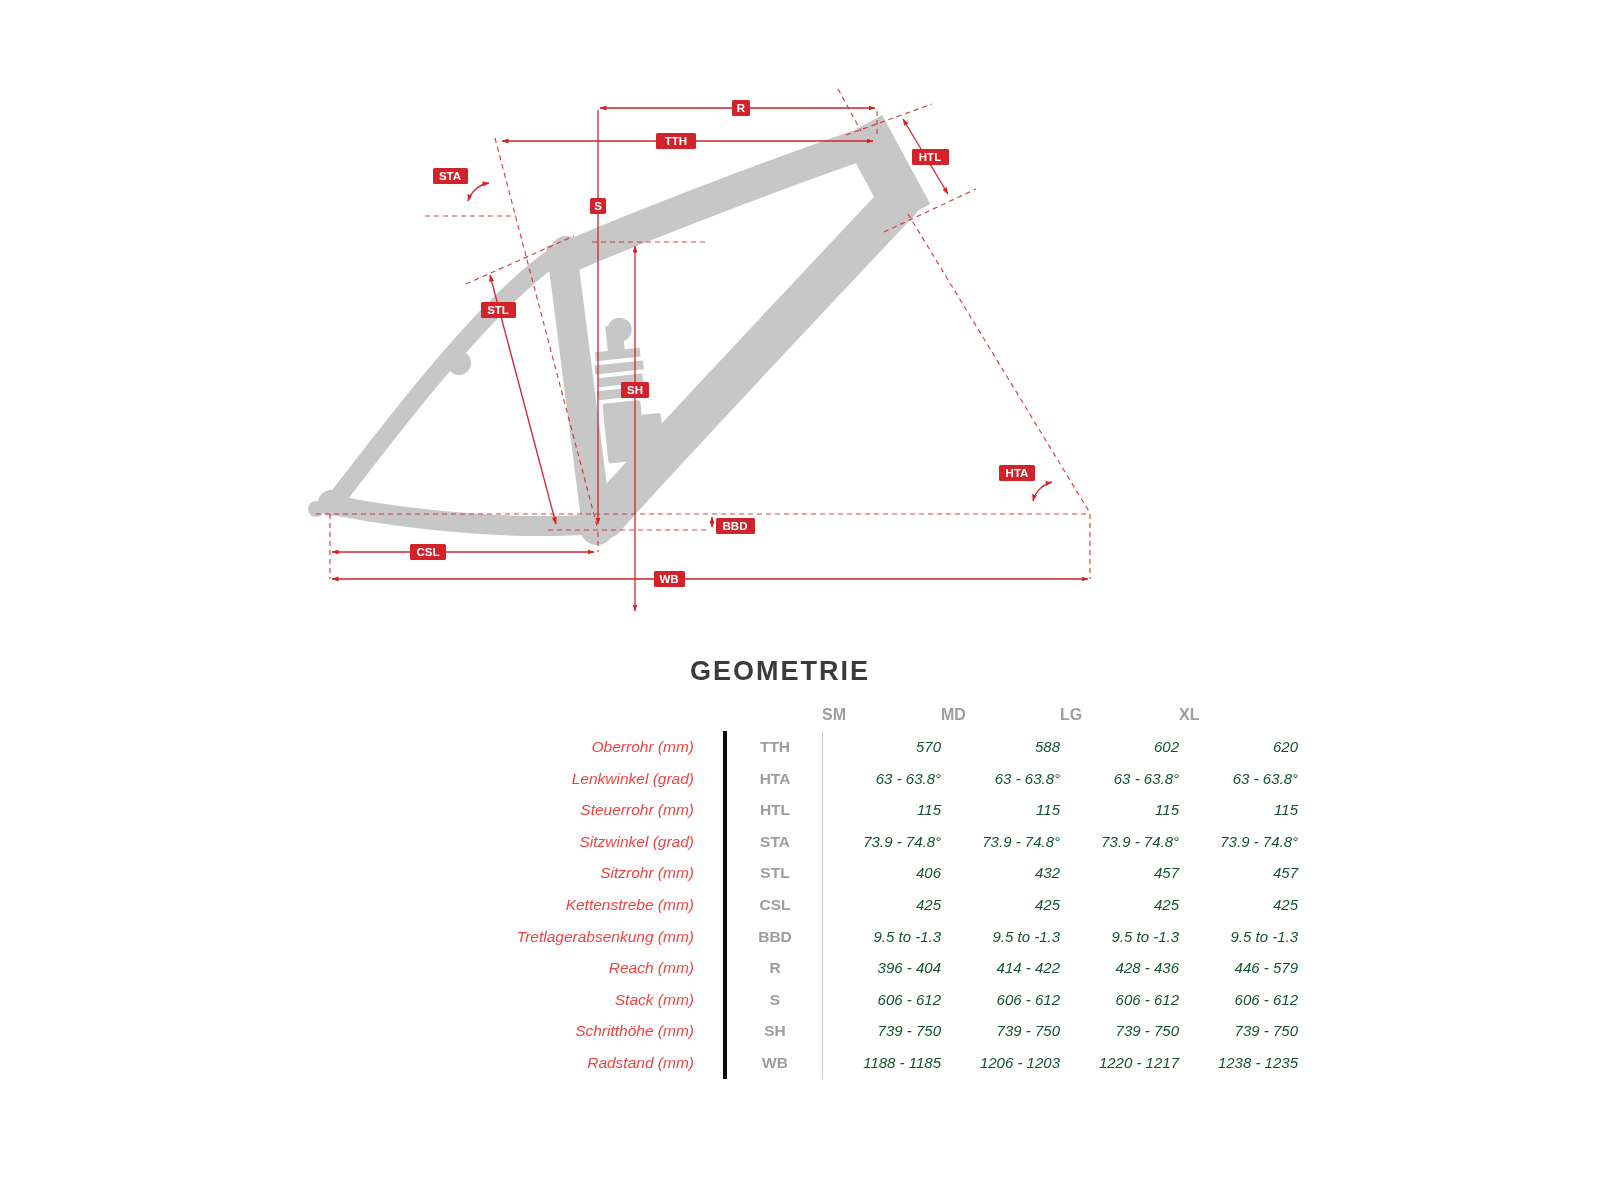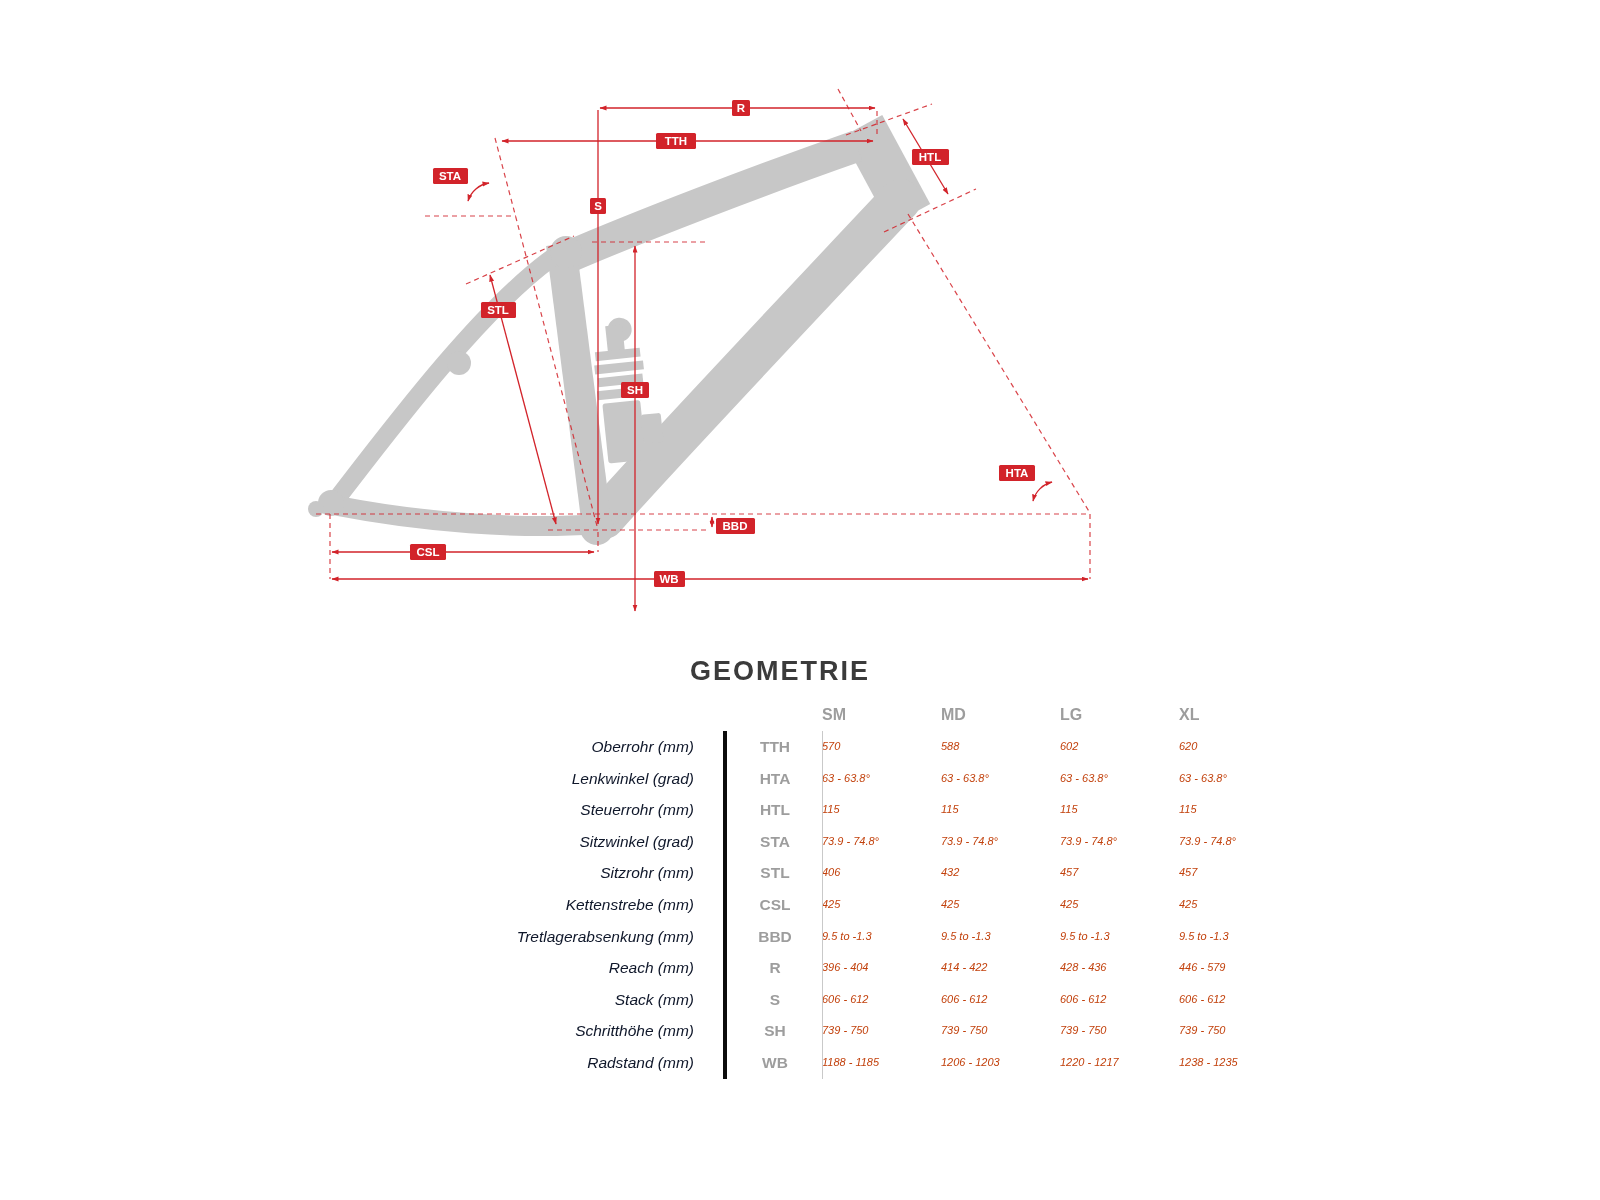--- a/index.html
+++ b/index.html
@@ -7,23 +7,23 @@
        font-family:"Liberation Sans",sans-serif;}
   .diagram-wrap{position:absolute;left:0;top:0;width:1600px;height:650px;}
   svg text.dim-label{font-family:"Liberation Sans",sans-serif;font-size:11.5px;
        font-weight:bold;fill:#fff;text-anchor:middle;}
   .geo-title{position:absolute;left:690px;top:656px;font-size:27px;font-weight:bold;
        color:#3b3b3b;letter-spacing:2px;}
   .tbl{position:absolute;left:470px;top:698px;width:828px;}
   .grid{display:grid;grid-template-columns:224px 128px 119px 119px 119px 119px;}
   .hrow{height:33px;line-height:33px;}
   .row{height:31.6px;line-height:31.6px;}
-  .cell-label{font-style:italic;color:#0f172a;text-align:right;font-size:15.5px;padding-right:0;}
+  .cell-label{font-style:italic;color:#ef4444;text-align:right;font-size:15.5px;padding-right:0;}
   .cell-abbr{font-weight:bold;color:#9d9d9d;text-align:center;font-size:15.5px;padding-left:34px;}
-  .cell-val{font-style:italic;color:#c2410c;text-align:left;font-size:11px;}
+  .cell-val{font-style:italic;color:#14532d;text-align:right;font-size:15px;}
   .cell-head{font-weight:bold;color:#9d9d9d;text-align:left;font-size:16px;}
   .vline-black{position:absolute;left:253px;top:33px;width:3.5px;height:348px;background:#0c0c0c;}
   .vline-gray{position:absolute;left:352px;top:33px;width:1px;height:348px;background:#c9c9c9;}
 </style>
 </head>
 <body>
 
 <div class="diagram-wrap">
 <svg width="1600" height="650" viewBox="0 0 1600 650">
   <defs>

